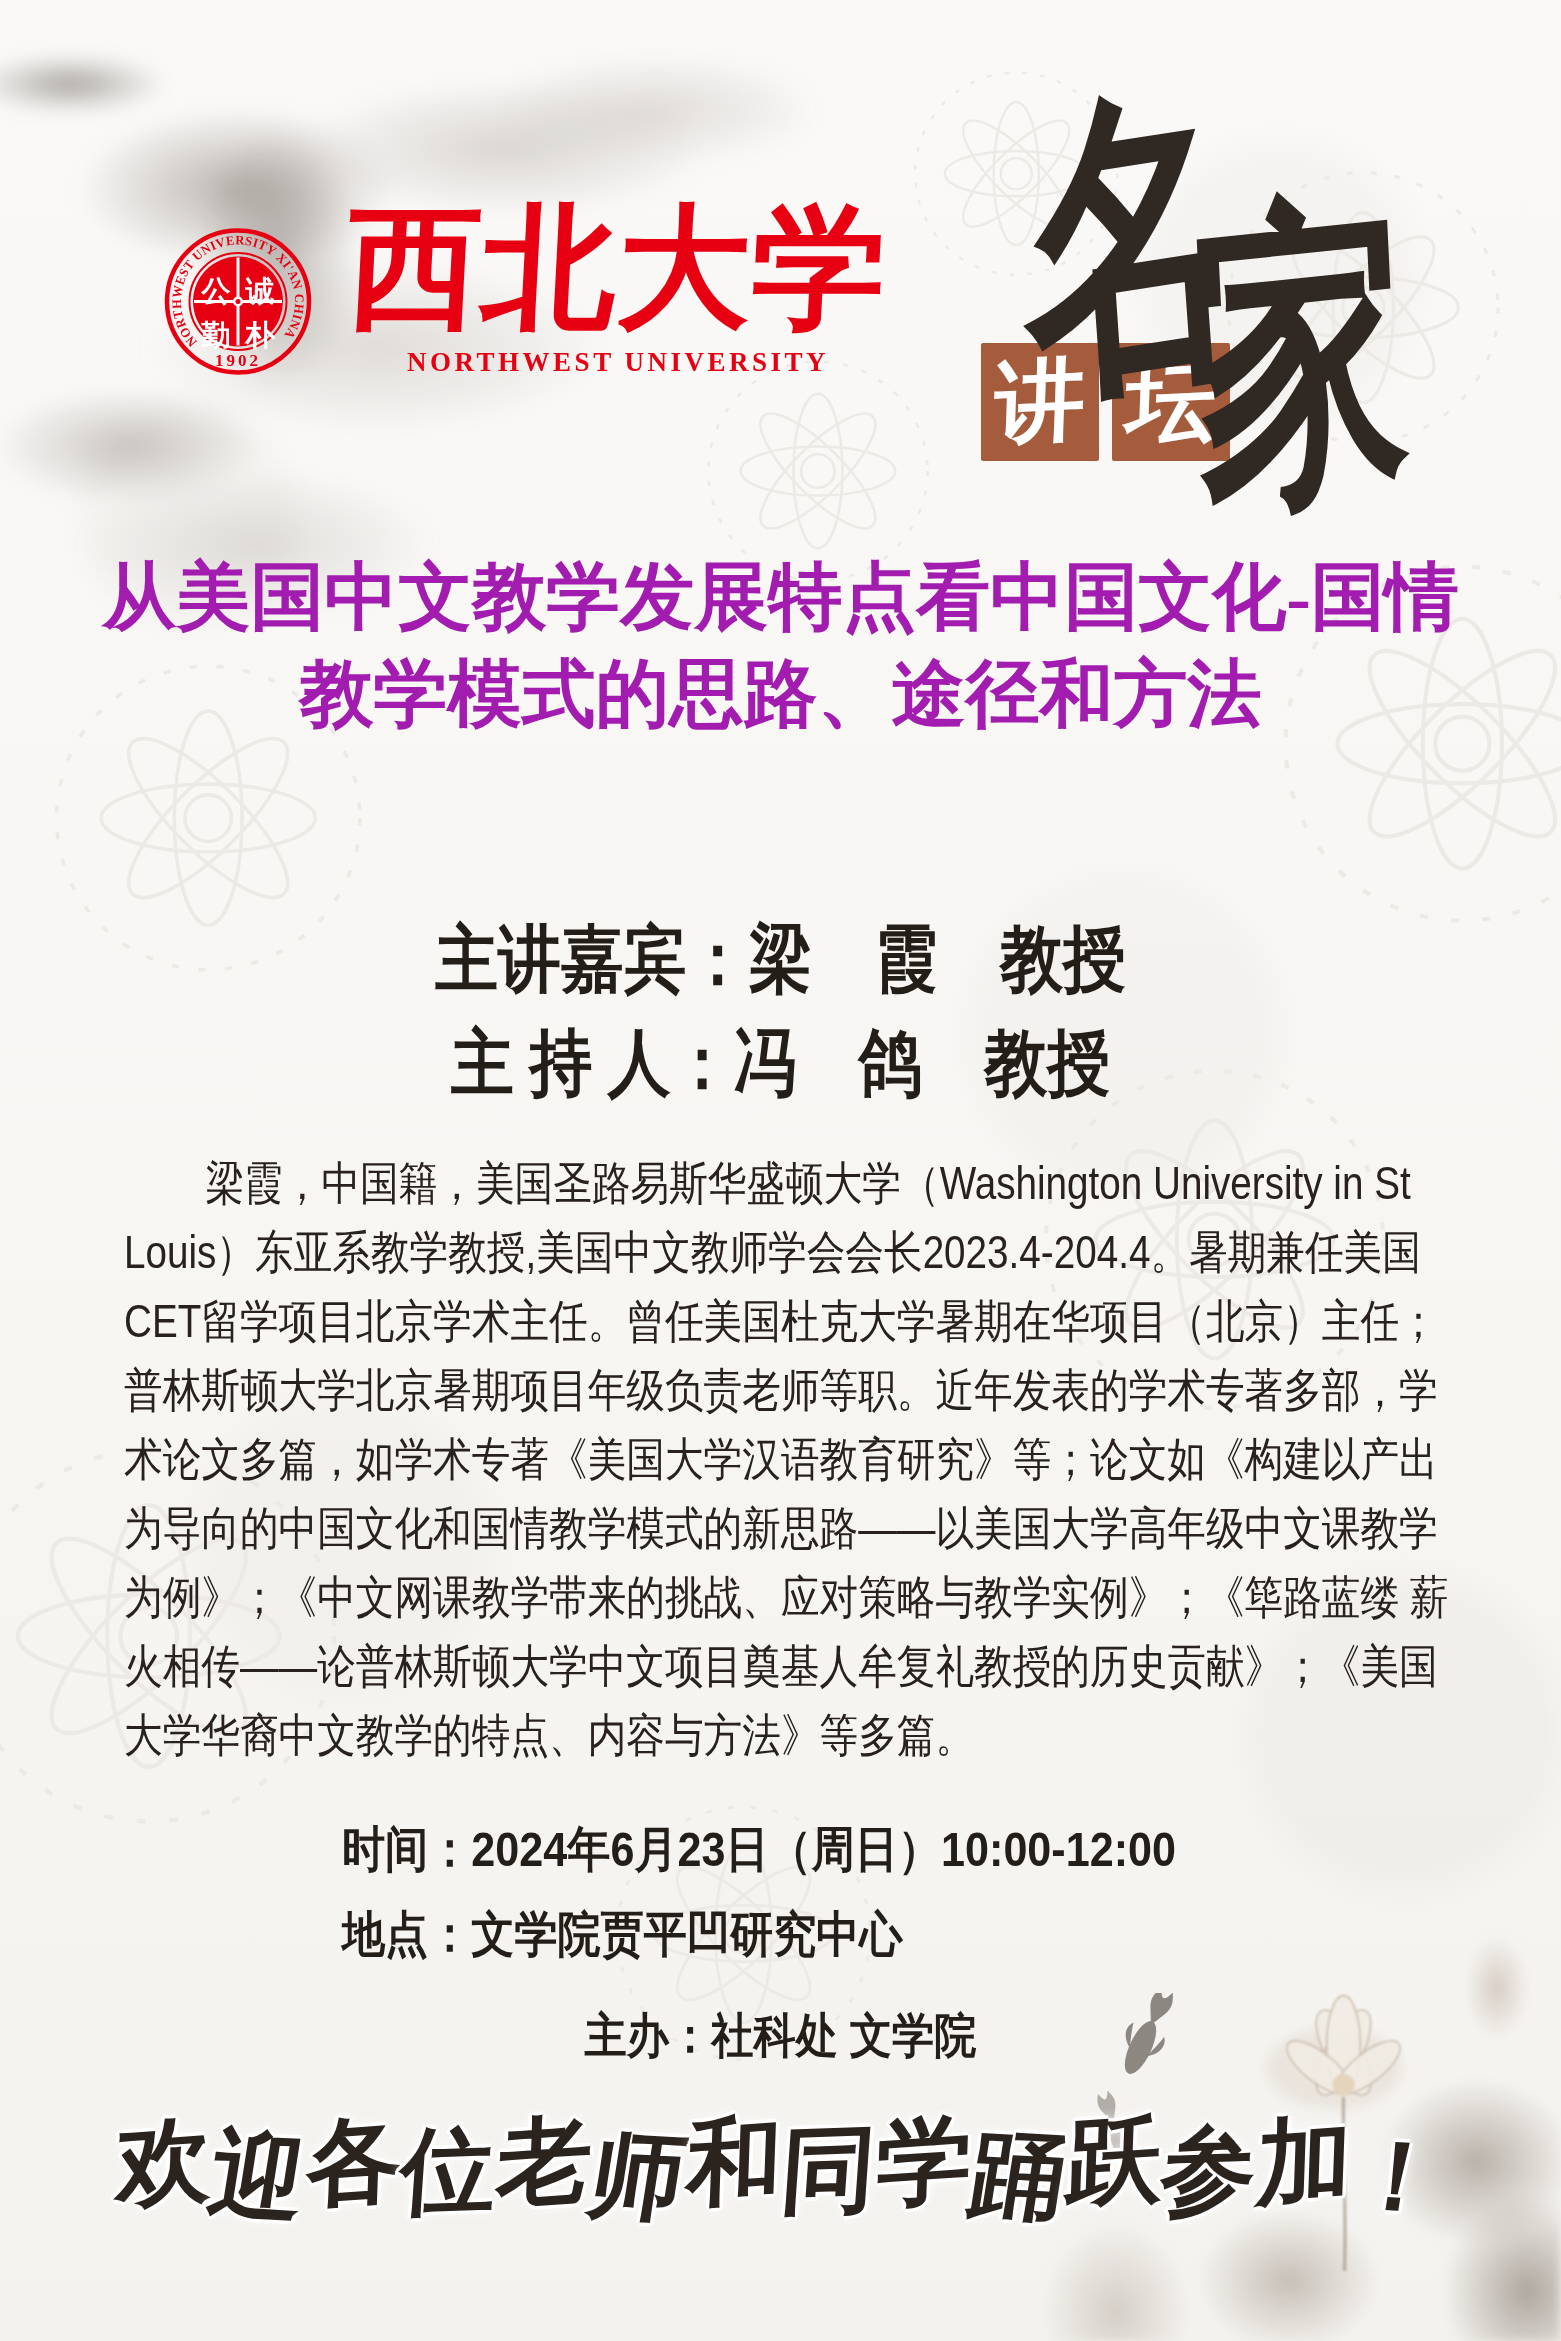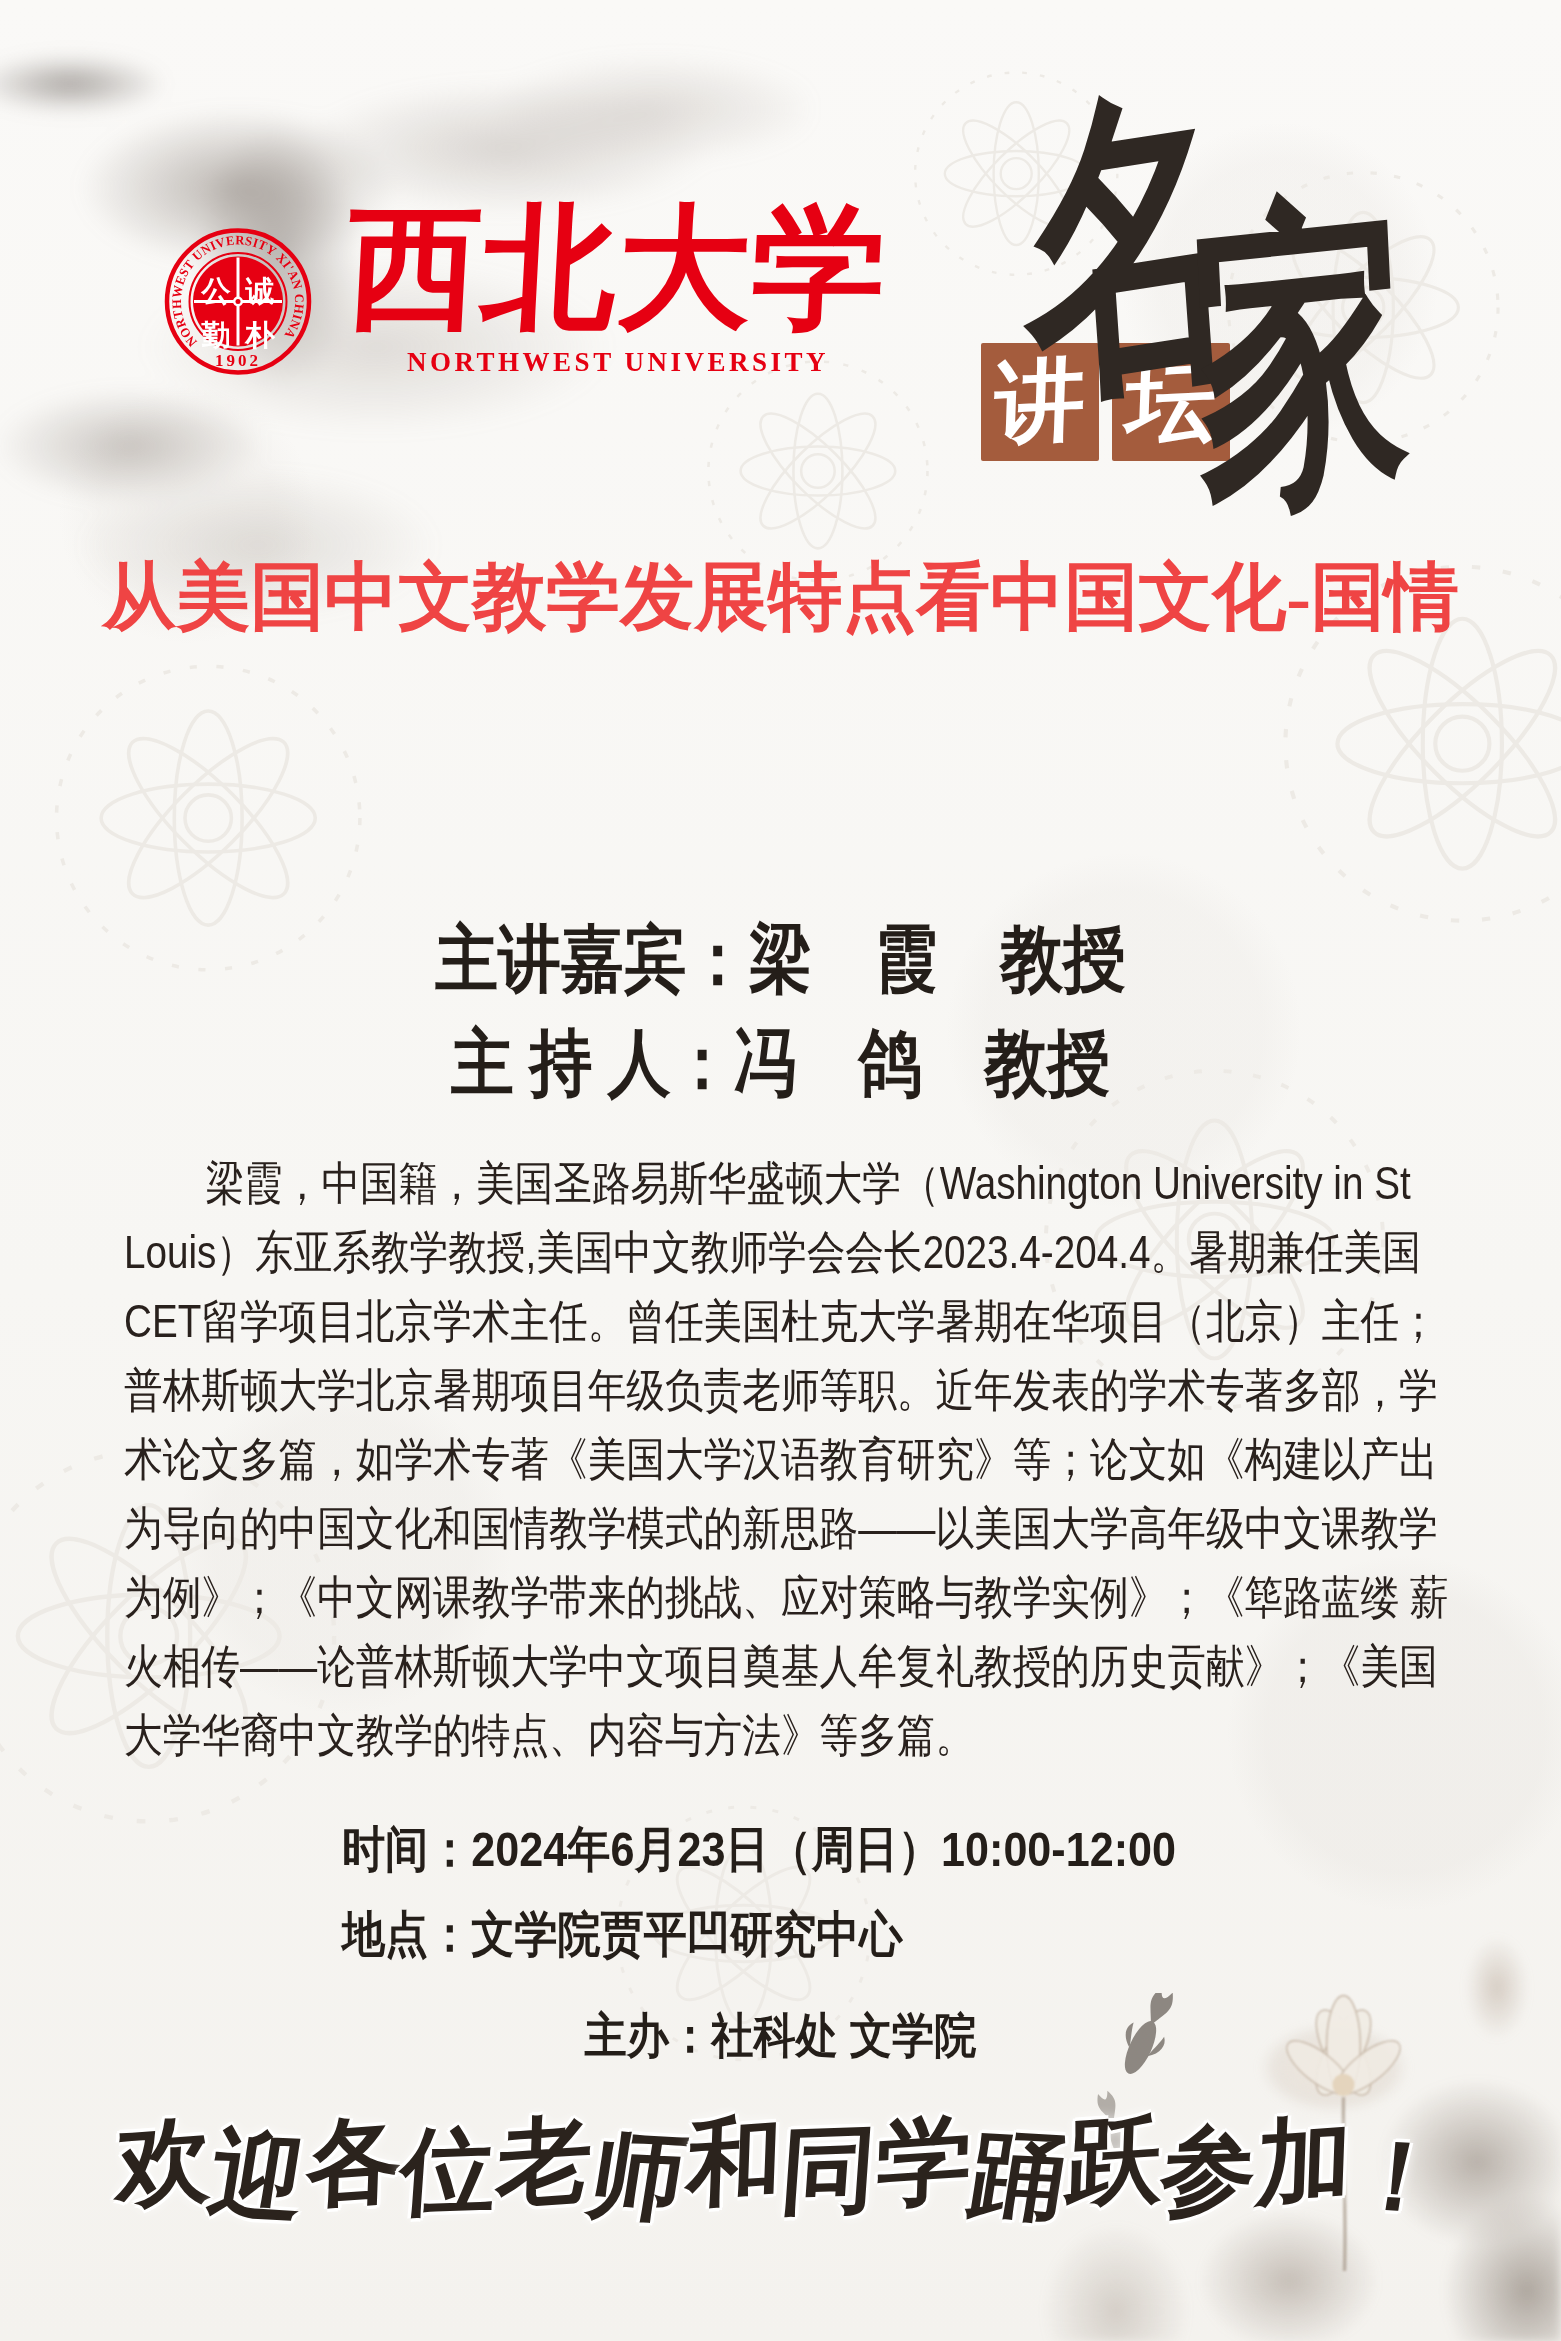--- a/index.html
+++ b/index.html
@@ -82,21 +82,21 @@
   }
   .forum-box .glyph{
     font-family:"Liberation Serif",serif;font-weight:700;
     font-size:90px;color:#fff;transform:skewX(-5deg) rotate(-3deg);line-height:1;
   }
   .box-jiang{left:981px;top:343px;}
   .box-tan{left:1112px;top:343px;}
   
   .title-block{
     position:absolute;left:0;top:549px;width:100%;text-align:center;z-index:4;
-    font-family:"Liberation Serif",serif;font-weight:900;color:#ef4444;
+    font-family:"Liberation Serif",serif;font-weight:900;color:#a21caf;
     font-size:74px;line-height:97px;letter-spacing:0;
   }
   
   .speaker-line{
     position:absolute;left:0;width:100%;text-align:center;z-index:4;
     font-family:"Liberation Serif",serif;font-weight:900;color:#241e19;
     font-size:73px;line-height:1;transform:scaleX(.86);transform-origin:center top;
     white-space:pre;
   }
   .guest{top:923px;}
@@ -220,20 +220,21 @@
   <div class="forum-char forum-jia">家</div>
   <div class="forum-box box-jiang">
     <span class="glyph">讲</span>
   </div>
   <div class="forum-box box-tan">
     <span class="glyph">坛</span>
   </div>
 
   <div class="title-block">
     <div>从美国中文教学发展特点看中国文化-国情</div>
+    <div>教学模式的思路、途径和方法</div>
   </div>
 
   <div class="speaker-line guest">主讲嘉宾：梁　霞　教授</div>
   <div class="speaker-line host">主 持 人：冯　鸽　教授</div>
 
   <div class="bio">梁霞，中国籍，美国圣路易斯华盛顿大学（Washington University in St
 Louis）东亚系教学教授,美国中文教师学会会长2023.4-204.4。暑期兼任美国
 CET留学项目北京学术主任。曾任美国杜克大学暑期在华项目（北京）主任；
 普林斯顿大学北京暑期项目年级负责老师等职。近年发表的学术专著多部，学
 术论文多篇，如学术专著《美国大学汉语教育研究》等；论文如《构建以产出

